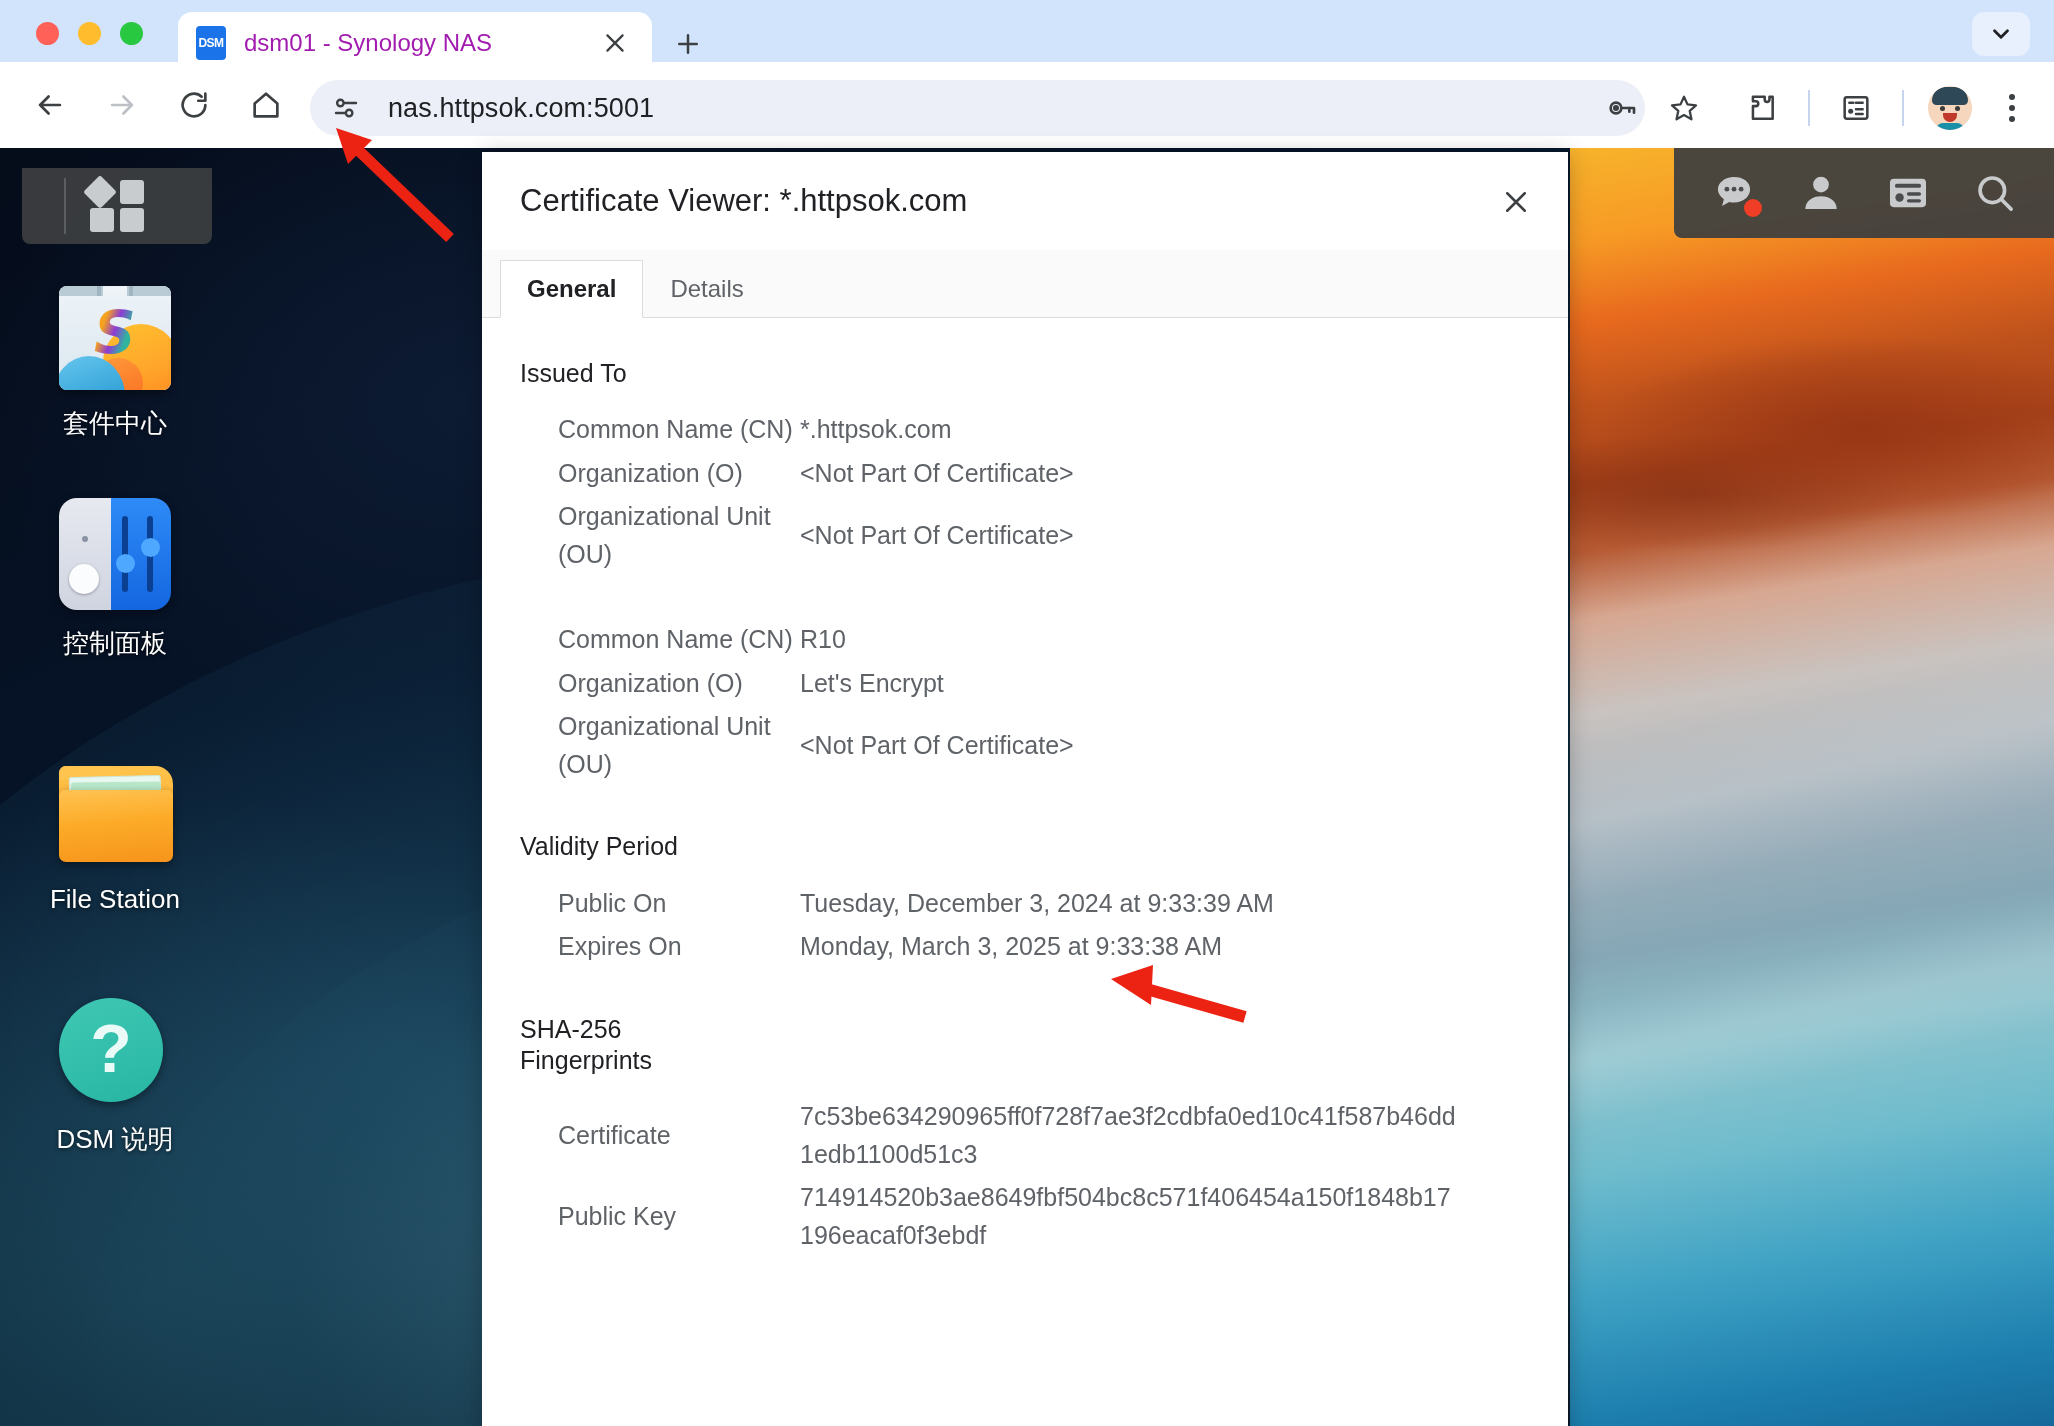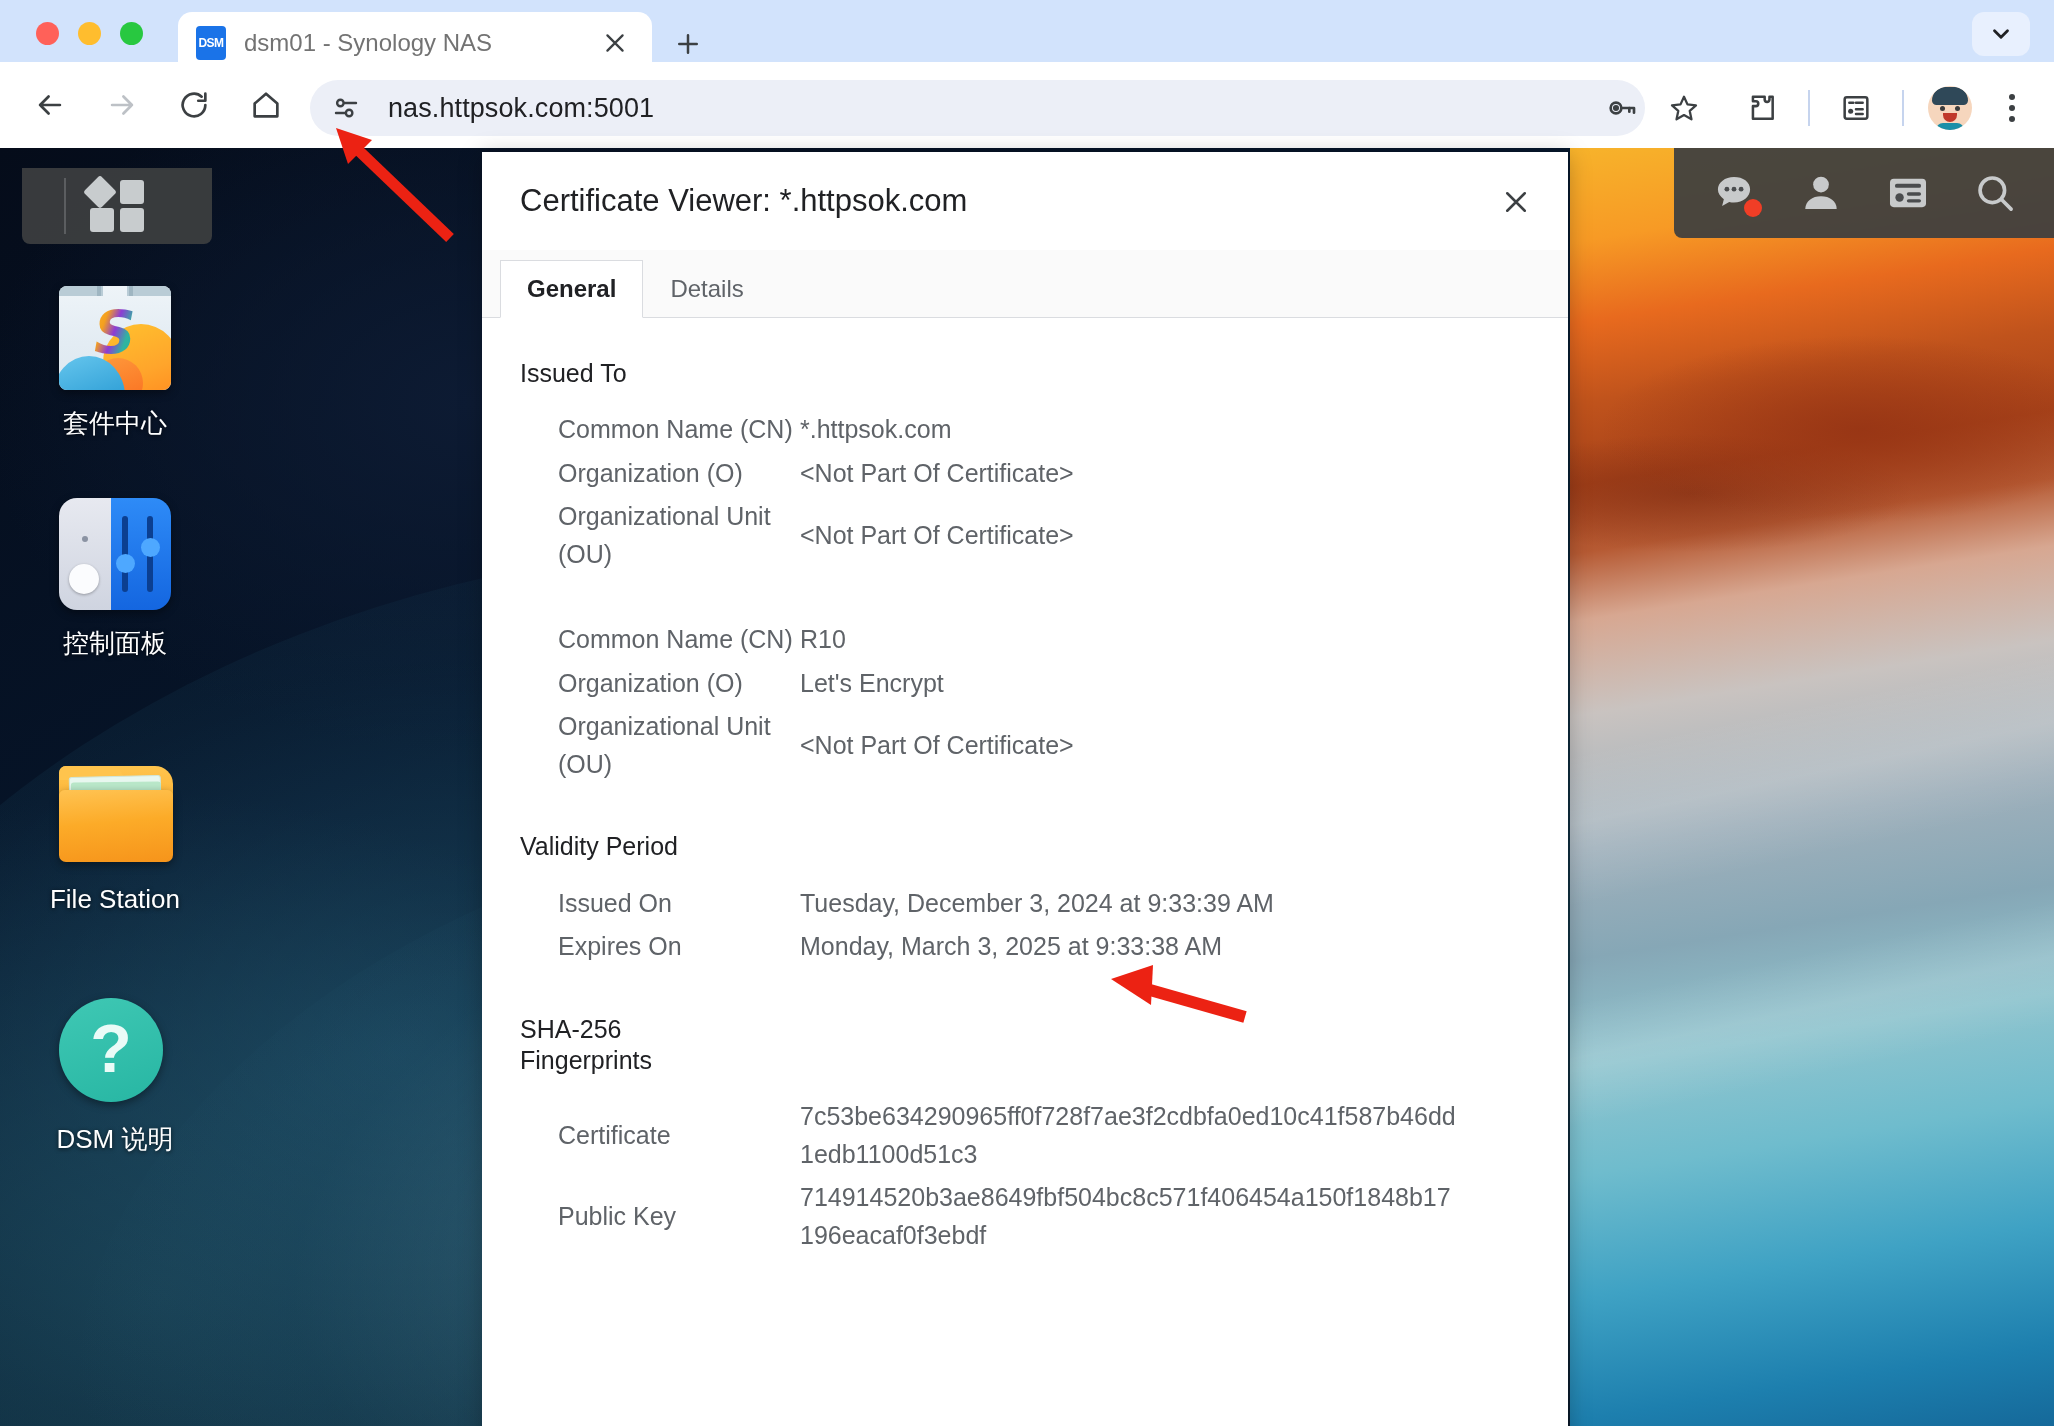--- a/index.html
+++ b/index.html
@@ -27,21 +27,21 @@
     background: #fff; border-radius: 14px 14px 0 0;
     display: flex; align-items: center; padding: 0 18px;
   }
   .tab-favicon {
     width: 30px; height: 34px; border-radius: 4px; background: #1a73e8;
     display: flex; align-items: center; justify-content: center;
     color: #fff; font-size: 12px; font-weight: bold; letter-spacing: -0.5px;
     flex: 0 0 auto;
   }
   .tab-title {
-    margin-left: 18px; font-size: 24px; color: #737373;
+    margin-left: 18px; font-size: 24px; color: #a21caf;
     white-space: nowrap; overflow: hidden; text-overflow: ellipsis; flex: 1 1 auto;
   }
   .tab-close {
     width: 38px; height: 38px; flex: 0 0 auto; display: flex;
     align-items: center; justify-content: center; color: #3c4043; font-size: 26px;
     border-radius: 50%;
   }
   .new-tab {
     position: absolute; left: 668px; top: 24px; width: 40px; height: 40px;
     display: flex; align-items: center; justify-content: center;
@@ -566,21 +566,21 @@
         </div>
         <div class="kv-row">
           <div class="kv-key">Organizational Unit (OU)</div>
           <div class="kv-val">&lt;Not Part Of Certificate&gt;</div>
         </div>
       </div>
 
       <div class="sec-block">
         <div class="sec-title">Validity Period</div>
         <div class="kv-row">
-          <div class="kv-key">Issued On</div>
+          <div class="kv-key">Public On</div>
           <div class="kv-val">Tuesday, December 3, 2024 at 9:33:39 AM</div>
         </div>
         <div class="kv-row">
           <div class="kv-key">Expires On</div>
           <div class="kv-val">Monday, March 3, 2025 at 9:33:38 AM</div>
         </div>
       </div>
 
       <div class="sec-block">
         <div class="sec-title" style="white-space:pre-line">SHA-256

